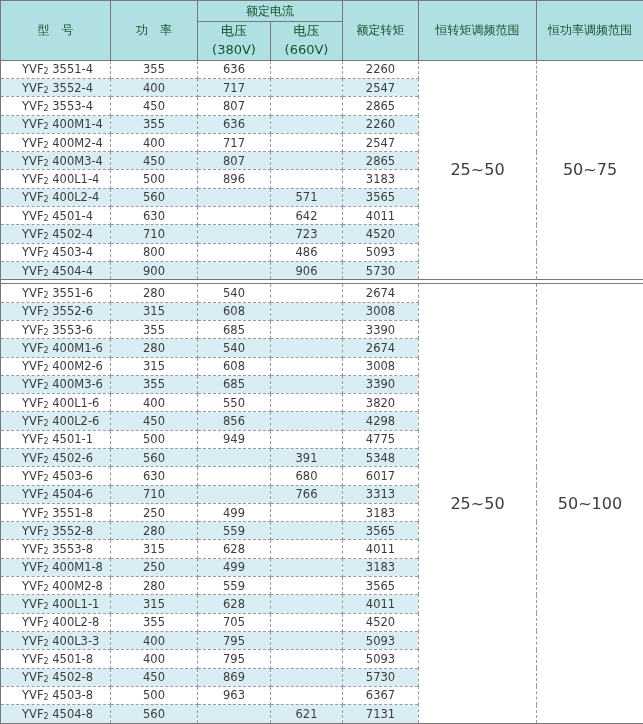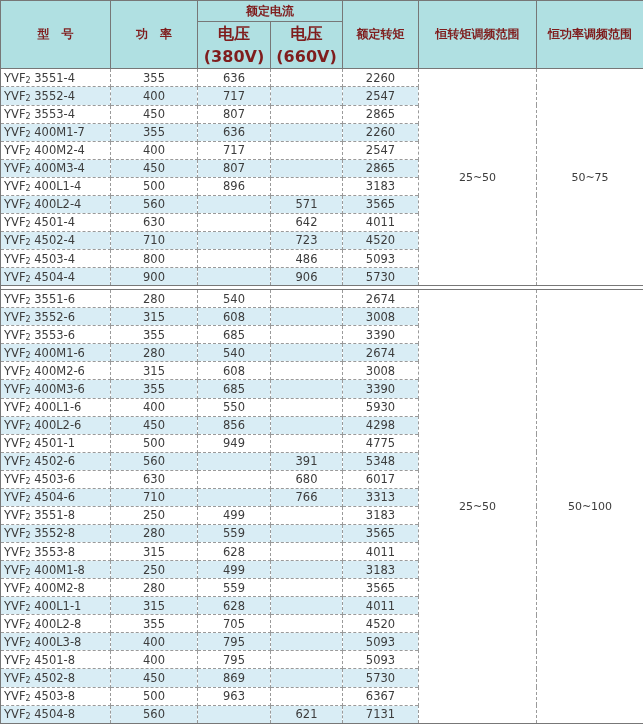--- a/index.html
+++ b/index.html
@@ -10,39 +10,39 @@
   table.spec {
     border-collapse: collapse; table-layout: fixed;
     width: 643px; height: 724px;
     border: 1px solid var(--border-solid, #777);
     color: var(--text, #3c3c3c);
   }
   th, td { padding: 0; overflow: hidden; white-space: nowrap; }
   thead th {
     background: var(--header-bg, #b0e0e2);
     border: 1px solid var(--border-solid, #777);
-    font-weight: bold;
+    font-weight: normal;
     font-size: 12px;
-    color: #7f1d1d;
+    color: #14532d;
     text-align: center;
   }
   thead tr.h1 { height: 21px; }
   thead tr.h2 { height: 36px; }
-  .th-volt div { line-height: 1.45; font-size: 16px; text-align: center; }
+  .th-volt div { line-height: 1.45; font-size: 13px; text-align: center; }
   tbody td {
     border: 1px dashed var(--border-dashed, #9a9a9a);
     font-size: 11.5px;
     text-align: center;
     height: 17px;
     background: var(--row-bg, #fff);
   }
   tbody tr.alt td { background: var(--row-alt-bg, #d9edf5); }
-  tbody td.model { text-align: left; padding-left: 3px; margin-left: 28px; }
+  tbody td.model { text-align: left; padding-left: 21px; margin-left: 28px; }
   tbody td.model .sub { font-size: 8px; vertical-align: -1px; }
-  tbody td.range { background: var(--row-bg, #fff); font-size: 11px; }
+  tbody td.range { background: var(--row-bg, #fff); font-size: 16px; }
   tr.section-gap td {
     height: 3px; padding: 0;
     background: var(--row-bg, #fff);
     border: 1px solid var(--border-solid, #777);
   }
 </style>
 </head>
 <body>
 
 <div class="page">
@@ -94,21 +94,21 @@
           <td class="num">2547</td>
         </tr>
         <tr class="body-row">
           <td class="model"><span>YVF</span><span class="sub">2</span><span> 3553-4</span></td>
           <td class="num">450</td>
           <td class="num">807</td>
           <td class="num"></td>
           <td class="num">2865</td>
         </tr>
         <tr class="body-row alt">
-          <td class="model"><span>YVF</span><span class="sub">2</span><span> 400M1-7</span></td>
+          <td class="model"><span>YVF</span><span class="sub">2</span><span> 400M1-4</span></td>
           <td class="num">355</td>
           <td class="num">636</td>
           <td class="num"></td>
           <td class="num">2260</td>
         </tr>
         <tr class="body-row">
           <td class="model"><span>YVF</span><span class="sub">2</span><span> 400M2-4</span></td>
           <td class="num">400</td>
           <td class="num">717</td>
           <td class="num"></td>
@@ -208,21 +208,21 @@
           <td class="num">355</td>
           <td class="num">685</td>
           <td class="num"></td>
           <td class="num">3390</td>
         </tr>
         <tr class="body-row">
           <td class="model"><span>YVF</span><span class="sub">2</span><span> 400L1-6</span></td>
           <td class="num">400</td>
           <td class="num">550</td>
           <td class="num"></td>
-          <td class="num">5930</td>
+          <td class="num">3820</td>
         </tr>
         <tr class="body-row alt">
           <td class="model"><span>YVF</span><span class="sub">2</span><span> 400L2-6</span></td>
           <td class="num">450</td>
           <td class="num">856</td>
           <td class="num"></td>
           <td class="num">4298</td>
         </tr>
         <tr class="body-row">
           <td class="model"><span>YVF</span><span class="sub">2</span><span> 4501-1</span></td>
@@ -295,21 +295,21 @@
           <td class="num">4011</td>
         </tr>
         <tr class="body-row">
           <td class="model"><span>YVF</span><span class="sub">2</span><span> 400L2-8</span></td>
           <td class="num">355</td>
           <td class="num">705</td>
           <td class="num"></td>
           <td class="num">4520</td>
         </tr>
         <tr class="body-row alt">
-          <td class="model"><span>YVF</span><span class="sub">2</span><span> 400L3-8</span></td>
+          <td class="model"><span>YVF</span><span class="sub">2</span><span> 400L3-3</span></td>
           <td class="num">400</td>
           <td class="num">795</td>
           <td class="num"></td>
           <td class="num">5093</td>
         </tr>
         <tr class="body-row">
           <td class="model"><span>YVF</span><span class="sub">2</span><span> 4501-8</span></td>
           <td class="num">400</td>
           <td class="num">795</td>
           <td class="num"></td>

